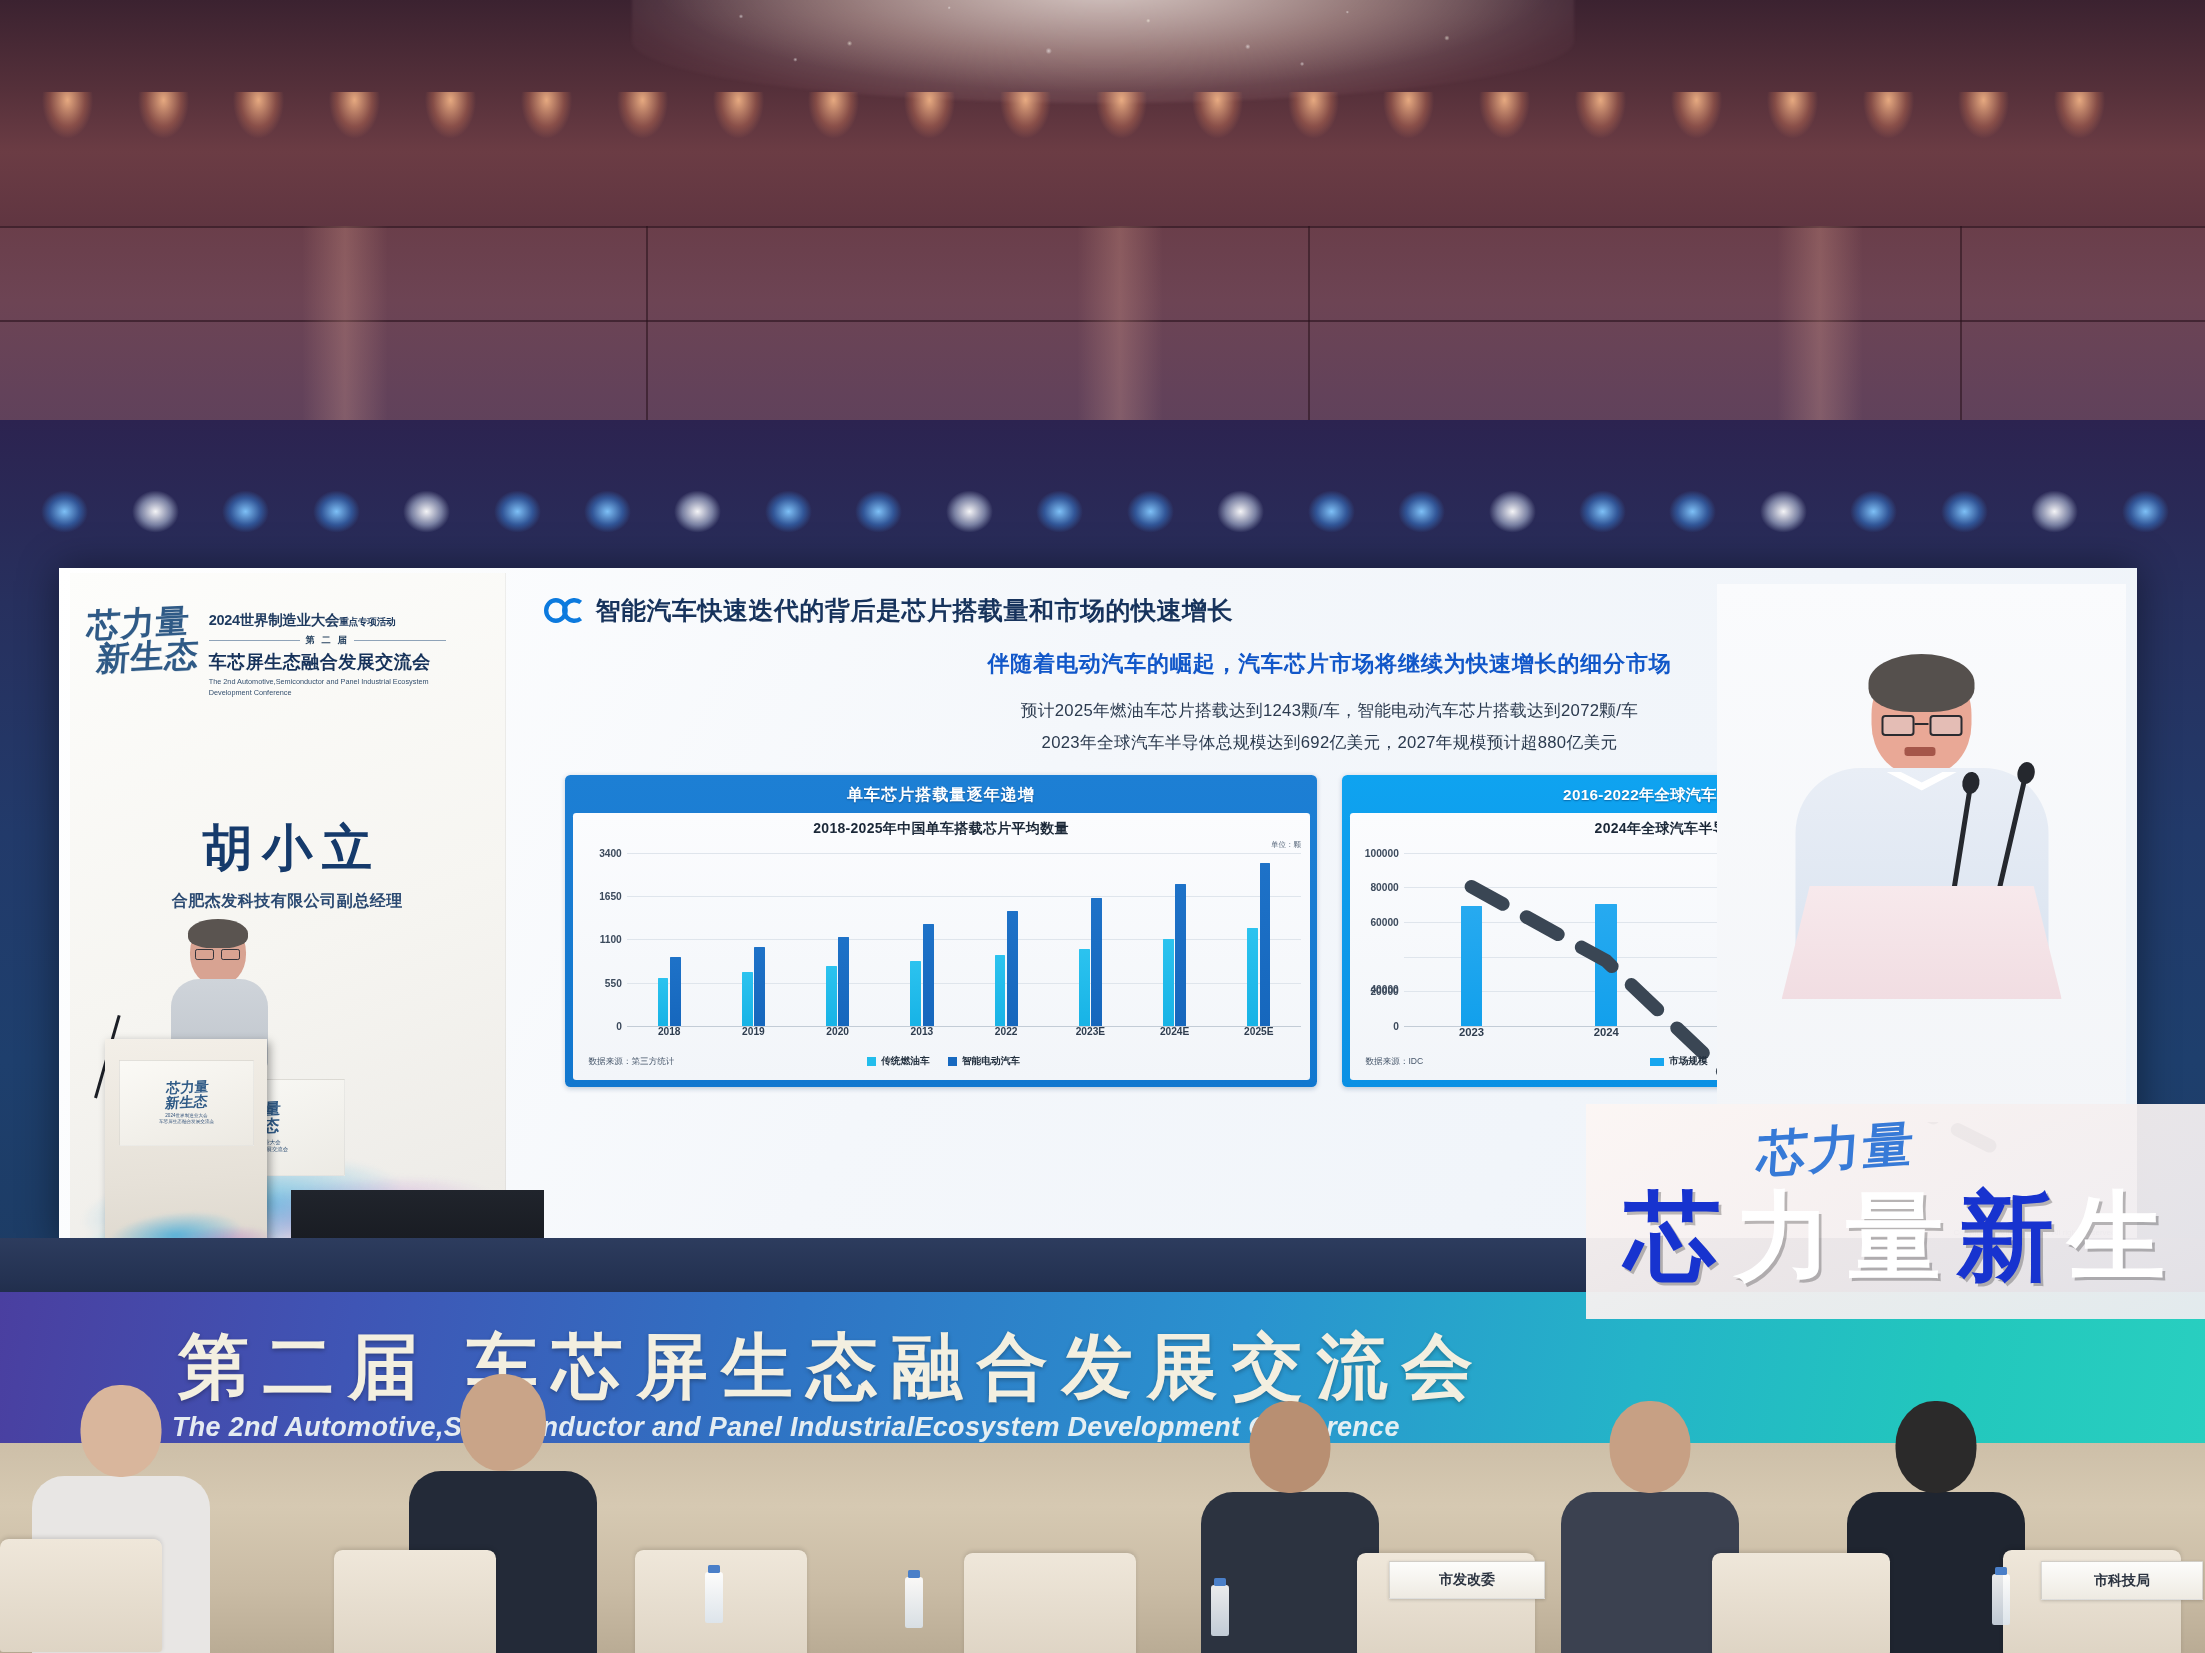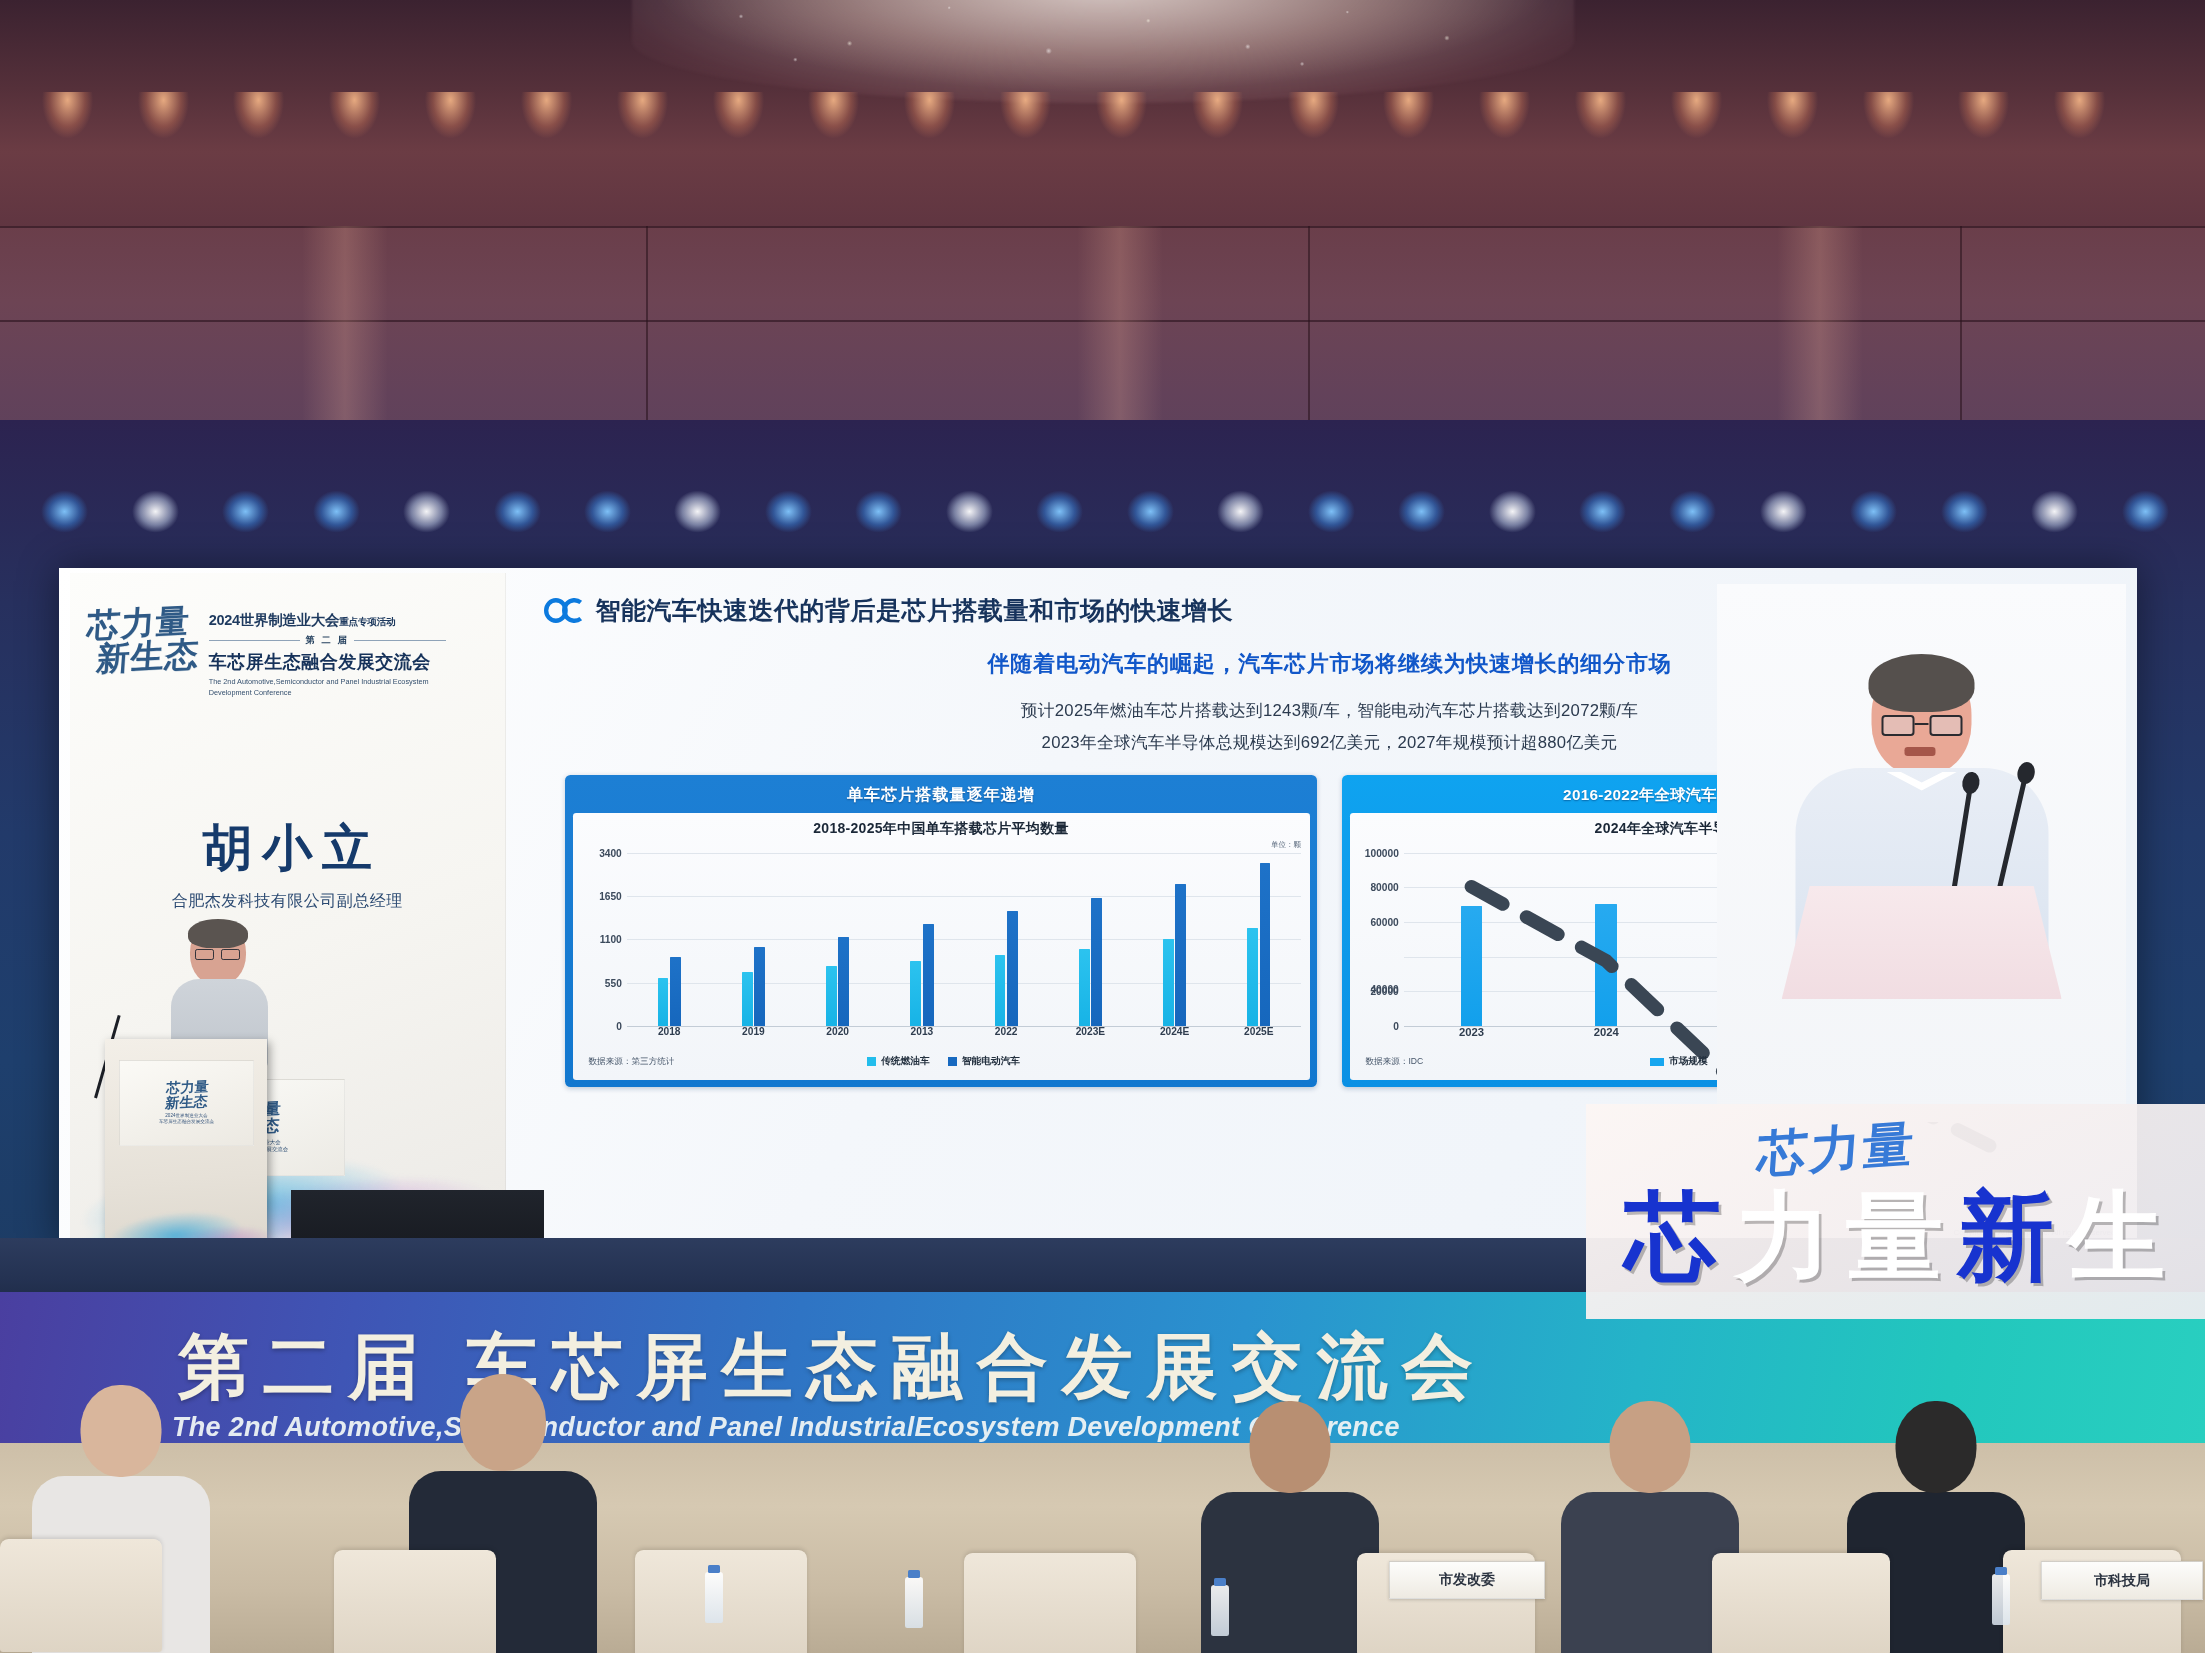--- a/index.html
+++ b/index.html
@@ -105,21 +105,21 @@
   .np-conf .sep .tx { font-size:9.2px; color:#25415f; letter-spacing:2.2px; font-weight:700;}
   .np-conf .l2 { font-size:18px; font-weight:700; color:#16325a; letter-spacing:0.5px; white-space:nowrap;}
   .np-conf .l3 { font-size:7.3px; color:#35506f; line-height:1.45; margin-top:3.2px; max-width:237px;}
   .np-name {
     position:absolute; left:0; top:242px; width:100%; text-align:center;
     font-size:50px; font-weight:700; color:#153a6b; letter-spacing:9.7px;
     text-indent:9.7px;
   }
   .np-title {
     position:absolute; left:0; top:318px; width:100%; text-align:center;
-    font-size:16px; color:#2b4a72; letter-spacing:0.5px;
+    font-size:16px; color:#2b4a72; letter-spacing:0.5px;font-weight:bold;
   }
   .np-swoosh {
     position:absolute; left:-21.5px; bottom:-48px; width:485px; height:178px;
     background:
       radial-gradient(ellipse 232px 65px at 40% 50%, rgba(0,150,220,.55), transparent 70%),
       radial-gradient(ellipse 205px 51px at 62% 62%, rgba(150,60,190,.40), transparent 72%),
       radial-gradient(ellipse 162px 43px at 25% 70%, rgba(0,200,235,.45), transparent 72%);
     filter: blur(2.2px);
     transform: rotate(-6deg);
   }

